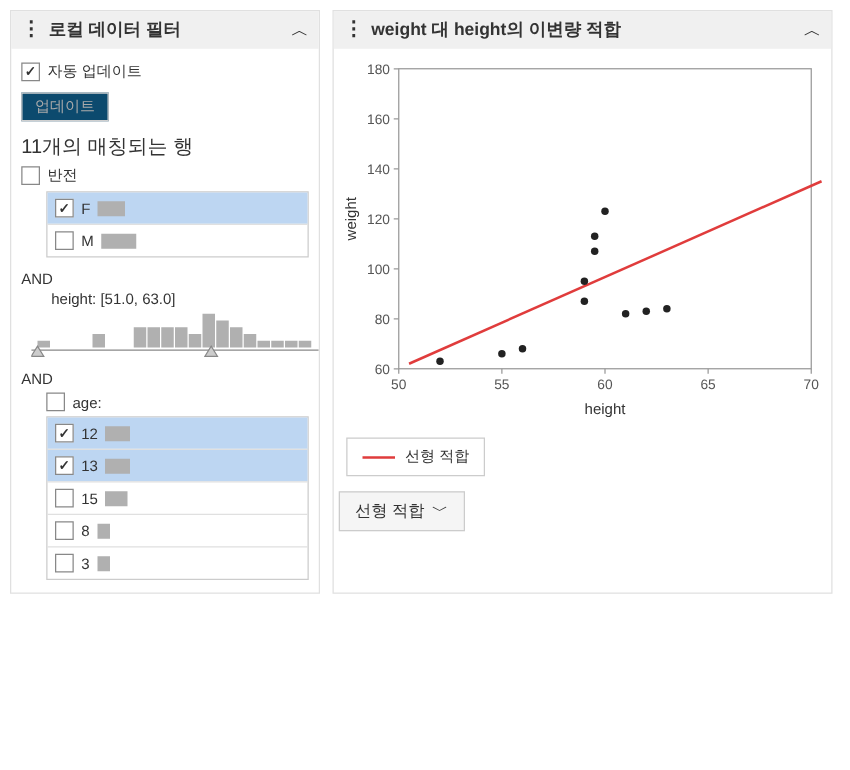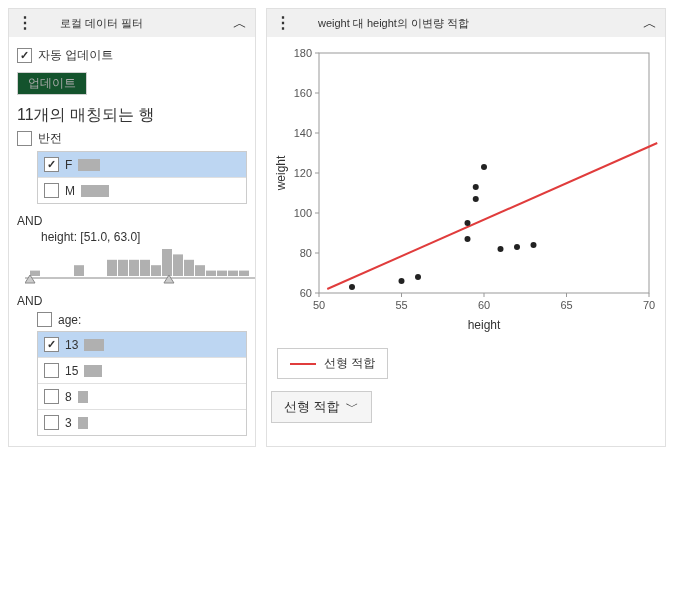--- a/index.html
+++ b/index.html
@@ -20,33 +20,33 @@
   }
   .panel-left { width: 248px; }
   .panel-right { width: 400px; }
   .panel-header {
     background: #f0f0f0;
     display: flex;
     align-items: center;
     padding: 6px 8px;
     gap: 6px;
   }
-  .panel-header .title { flex: 1; font-weight: normal; font-size: 11px; margin-left: 21px; }
+  .panel-header .title { flex: 1; font-weight: bold; font-size: 14px; }
   .kebab { font-size: 16px; line-height: 1; cursor: pointer; font-weight: bold; }
   .chevron { font-size: 14px; line-height: 1; cursor: pointer; }
   .panel-body { padding: 6px 8px 10px; }
   .row { display: flex; align-items: center; gap: 6px; margin: 2px 0; padding: 2px 0; }
   .checkbox {
     width: 15px; height: 15px; border: 1px solid #888; display: inline-flex;
     align-items: center; justify-content: center; font-size: 11px; background: #fff;
     cursor: pointer; flex-shrink: 0;
   }
   .checkbox.checked::after { content: "✓"; font-weight: bold; }
   .btn-disabled {
-    background: #14532d; color: #aaa; border: 1px solid #d0d0d0;
+    background: #0c4a6e; color: #aaa; border: 1px solid #d0d0d0;
     padding: 2px 10px; font-size: 12px; cursor: not-allowed; margin: 4px 0;
     display: inline-block;
   }
   .info-text { font-size: 16px; margin: 6px 0 2px; }
   .indent { margin-left: 20px; }
   .filter-box { border: 1px solid #ccc; margin-top: 2px; }
   .filter-row {
     display: flex; align-items: center; gap: 6px; padding: 5px 6px;
     cursor: pointer;
   }
@@ -137,20 +137,25 @@
 
     <div class="and-label">AND</div>
 
     
     <div class="indent">
       <div class="row">
         <span class="checkbox"></span>
         <span>age:</span>
       </div>
       <div class="filter-box" id="age-box">
+          <div class="filter-row selected">
+            <span class="checkbox checked"></span>
+            <span>12</span>
+            <span class="bar" style="width: 20px;"></span>
+          </div>
           <div class="filter-row selected">
             <span class="checkbox checked"></span>
             <span>13</span>
             <span class="bar" style="width: 20px;"></span>
           </div>
           <div class="filter-row">
             <span class="checkbox"></span>
             <span>15</span>
             <span class="bar" style="width: 18px;"></span>
           </div>

